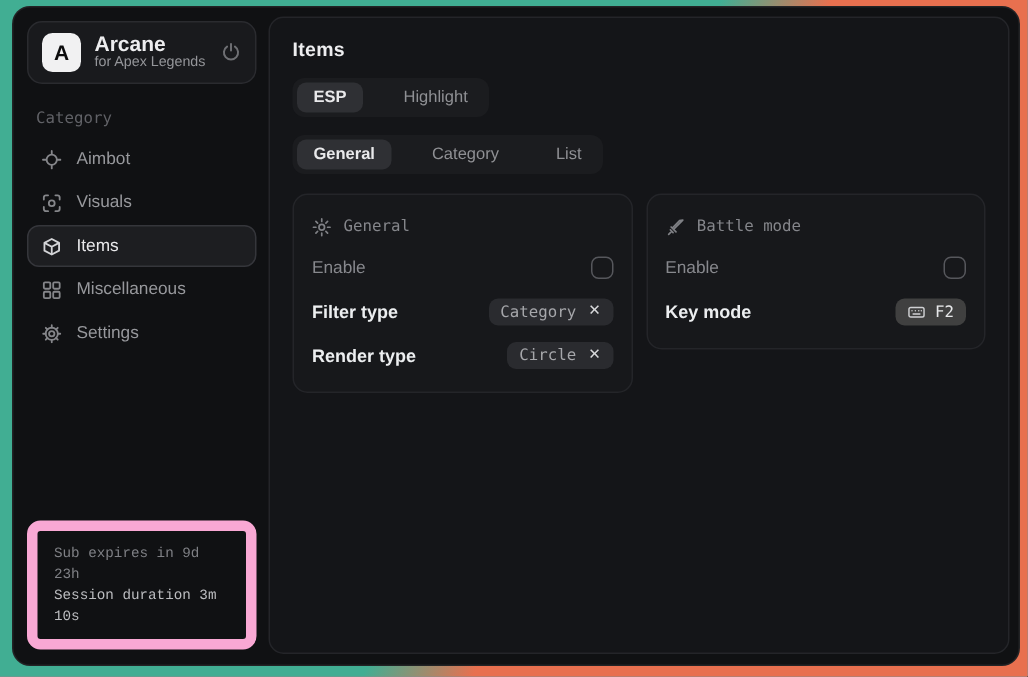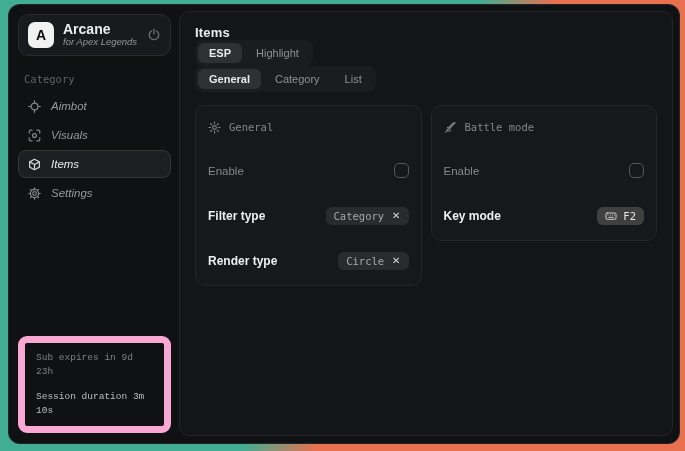--- a/index.html
+++ b/index.html
@@ -21,63 +21,63 @@
     background:#191a1d; border:1px solid #2a2b2f; border-radius:10px;
     padding:7px 9px; margin-bottom:6px;
   }
   .logo {
     width:26px; height:26px; border-radius:7px; background:#f1f1f2;
     color:#0c0c0d; font-weight:bold; font-size:14px;
     display:flex; align-items:center; justify-content:center; flex:0 0 26px;
   }
   .brand-txt { flex:1; min-width:0; }
   .brand-name { color:#ededef; font-size:14px; font-weight:bold; line-height:13px; }
-  .brand-sub { color:#95969a; font-size:9.5px; line-height:12px;font-style:italic; }
+  .brand-sub { color:#95969a; font-size:9.5px; line-height:12px; }
   .brand-action { color:#6e6f73; display:flex; align-items:center; }
   .cat-label { color:#616267; font-size:10.5px; margin:11px 6px 7px; font-family:"DejaVu Sans Mono", monospace; }
-  .nav { display:flex; flex-direction:column; gap:1px;font-style:italic; }
+  .nav { display:flex; flex-direction:column; gap:1px; }
   .nav-item {
     display:flex; align-items:center; gap:10px; height:28px; padding:0 9px;
     color:#97989c; font-size:11.5px; border:1px solid transparent; border-radius:8px;
     cursor:default;
   }
   .nav-item .ic { display:flex; color:#85868a; }
   .nav-item.selected { background:#1d1e21; border-color:#35363b; color:#e9e9eb; }
   .nav-item.selected .ic { color:#d3d4d7; }
   .side-spacer { flex:1; }
   .sub-box {
     border:7px solid #f9a8d4; border-radius:9px; padding:8px 11px;
     font-family:Liberation Mono, monospace;
   }
   .sub-line1 { color:#7f8085; font-size:9.5px; line-height:14px; }
-  .sub-line2 { color:#bcbdc0; font-size:9.5px; line-height:14px;margin-top:11px; }
+  .sub-line2 { color:#bcbdc0; font-size:9.5px; line-height:14px; }
   
   .main {
     flex:1; margin:6px 6px 7px 0;
     background:#141518; border:1px solid #242529; border-radius:10px;
     padding:13px 15px; display:flex; flex-direction:column;
   }
   .page-title { color:#ededef; font-size:13px; font-weight:bold; letter-spacing:.2px; }
   .tabbar {
     display:inline-flex; align-self:flex-start; background:#1b1c1f;
-    border-radius:8px; padding:3px; gap:3px; 
+    border-radius:8px; padding:3px; gap:16px; margin-top:12px;
   }
   .tab { font-size:11px; color:#8f9094; padding:4px 11px; border-radius:6px; cursor:default; }
   .tab.selected { background:#2f3034; color:#e9e9eb; font-weight:bold; }
   .panels { display:flex; gap:9px; align-items:flex-start; margin-top:13px; }
   .panel {
     flex:1; background:#17181b; border:1px solid #242529; border-radius:10px;
     padding:10px 12px 12px;
   }
   .panel-head {
     display:flex; align-items:center; gap:8px; color:#85868b;
     font-family:"DejaVu Sans Mono", monospace; font-size:10.5px; height:22px;
   }
   .panel-head .ic { display:flex; color:#7f8085; }
-  .row { display:flex; align-items:center; justify-content:space-between; min-height:25px; margin-top:20px; }
+  .row { display:flex; align-items:center; justify-content:space-between; min-height:25px; margin-top:4px; }
   .row-label-dim { color:#87888d; font-size:11.5px; }
   .row-label-strong { color:#eceef0; font-size:12px; font-weight:bold; }
   .checkbox {
     width:15px; height:15px; border:1.5px solid #56575c; border-radius:5px;
     background:transparent; cursor:pointer;
   }
   .chip {
     display:inline-flex; align-items:center; gap:8px; background:#2a2b2f;
     border-radius:6px; padding:3px 8px; cursor:pointer;
   }
@@ -136,20 +136,31 @@
         <span>Visuals</span>
       </div>
       <div class="nav-item selected">
         <span class="ic">
           <svg width="13" height="13" viewBox="0 0 16 16" fill="none" stroke="currentColor" stroke-width="1.5" stroke-linejoin="round">
             <path d="M8 1.6 14 4.8v6.4L8 14.4 2 11.2V4.8Z"></path>
               <path d="M2 4.8 8 8l6-3.2M8 8v6.4"></path>
           </svg>
         </span>
         <span>Items</span>
+      </div>
+      <div class="nav-item">
+        <span class="ic">
+          <svg width="13" height="13" viewBox="0 0 16 16" fill="none" stroke="currentColor" stroke-width="1.5">
+            <rect x="1.5" y="1.5" width="5.3" height="5.3" rx="1"></rect>
+              <rect x="9.2" y="1.5" width="5.3" height="5.3" rx="1"></rect>
+            <rect x="1.5" y="9.2" width="5.3" height="5.3" rx="1"></rect>
+              <rect x="9.2" y="9.2" width="5.3" height="5.3" rx="1"></rect>
+          </svg>
+        </span>
+        <span>Miscellaneous</span>
       </div>
       <div class="nav-item">
         <span class="ic">
           <svg width="13" height="13" viewBox="0 0 16 16" fill="none" stroke="currentColor" stroke-width="1.5" stroke-linecap="round">
             <circle cx="8" cy="8" r="2.2"></circle>
               <circle cx="8" cy="8" r="5"></circle>
             <path d="M8 1v2M8 13v2M1 8h2M13 8h2M3.1 3.1l1.4 1.4M11.5 11.5l1.4 1.4M12.9 3.1l-1.4 1.4M4.5 11.5l-1.4 1.4"></path>
           </svg>
         </span>
         <span>Settings</span>

